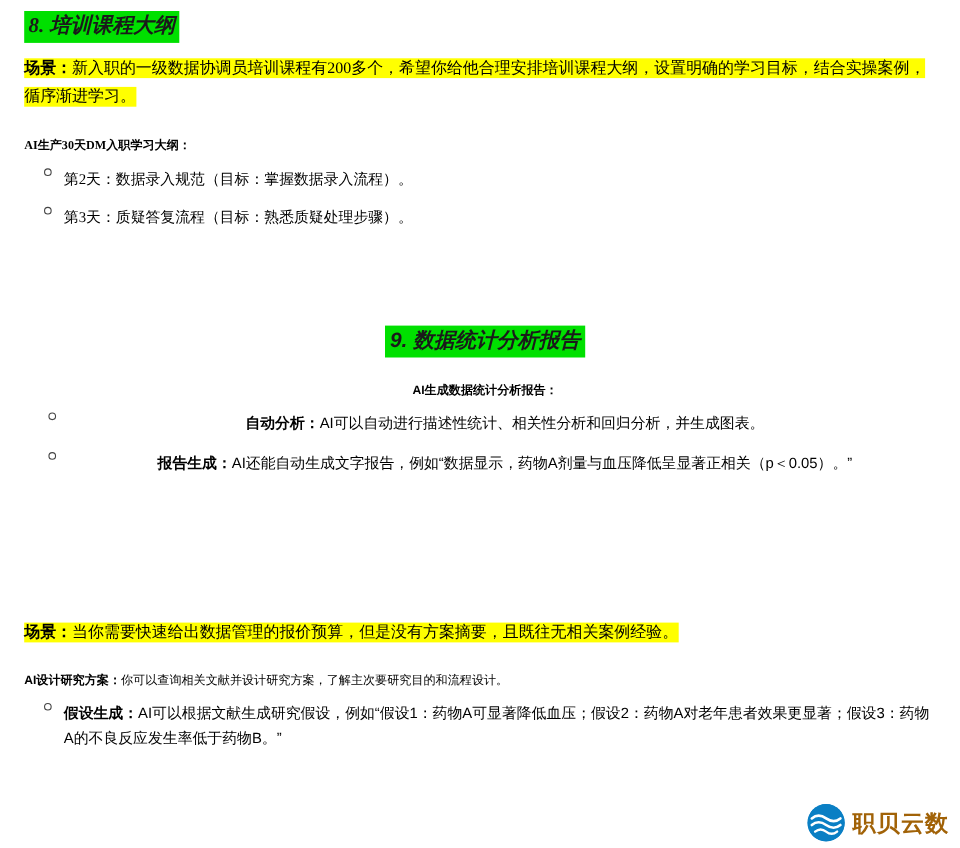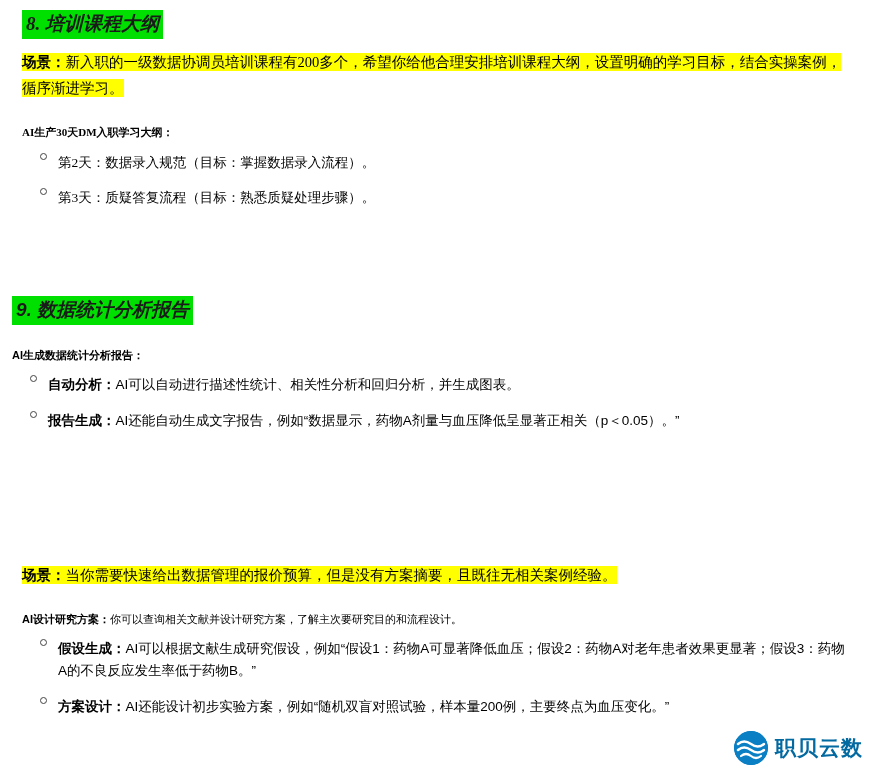--- a/index.html
+++ b/index.html
@@ -78,21 +78,21 @@
     width: 7px;
     height: 7px;
     border: 1px solid #444;
     border-radius: 50%;
     box-sizing: border-box;
   }
   ul.bullets li .term {
     font-weight: bold;
   }
   .sec8  { position: absolute; left: 22px; top: 10px;  width: 830px; font-family: Liberation Serif, serif; }
-  .sec9  { position: absolute; left: 12px; top: 296px; width: 830px; }
+  .sec9  { position: absolute; left: 26px; top: 296px; width: 830px; text-align: center; }
   .sec10 { position: absolute; left: 22px; top: 552px; width: 830px; }
 
   .logo {
     position: absolute;
     right: 10px;
     bottom: 6px;
     display: flex;
     align-items: center;
     gap: 7px;
   }
@@ -102,21 +102,21 @@
     border-radius: 50%;
     background: #0a7fc4;
     position: relative;
     overflow: hidden;
     flex: 0 0 auto;
   }
   .logo .mark svg { display: block; }
   .logo .brand {
     font-size: 21px;
     font-weight: bold;
-    color: #0369a1;
+    color: #a16207;
     letter-spacing: 1px;
     font-family: "DejaVu Sans", "Liberation Sans", sans-serif;
   }
 </style>
 </head>
 <body>
 
 <div class="page">
 
   <div class="section sec8">
@@ -136,21 +136,20 @@
       <li><span class="marker"></span><span class="term">自动分析：</span><span>AI可以自动进行描述性统计、相关性分析和回归分析，并生成图表。</span></li>
       <li><span class="marker"></span><span class="term">报告生成：</span><span>AI还能自动生成文字报告，例如“数据显示，药物A剂量与血压降低呈显著正相关（p＜0.05）。”</span></li>
     </ul>
   </div>
 
   <div class="section sec10">
     <p class="scenario"><span class="hl"><span class="lbl">场景：</span><span>当你需要快速给出数据管理的报价预算，但是没有方案摘要，且既往无相关案例经验。</span></span></p>
     <p class="ai-line"><span>AI设计研究方案：</span><span class="normal">你可以查询相关文献并设计研究方案，了解主次要研究目的和流程设计。</span></p>
     <ul class="bullets">
       <li><span class="marker"></span><span class="term">假设生成：</span><span>AI可以根据文献生成研究假设，例如“假设1：药物A可显著降低血压；假设2：药物A对老年患者效果更显著；假设3：药物A的不良反应发生率低于药物B。”</span></li>
-      <li><span class="marker"></span><span class="term">方案设计：</span><span>AI还能设计初步实验方案，例如“随机双盲对照试验，样本量200例，主要终点为血压变化。”</span></li>
     </ul>
   </div>
 
   <div class="logo">
     <span class="mark">
       <svg width="34" height="34" viewBox="0 0 34 34" aria-hidden="true">
         <circle cx="17" cy="17" r="17" fill="#0a7fc4"></circle>
         <path d="M4 13 Q10 8 17 13 Q24 18 30 13" stroke="#ffffff" stroke-width="2.4" fill="none" stroke-linecap="round"></path>
         <path d="M4 19 Q10 14 17 19 Q24 24 30 19" stroke="#ffffff" stroke-width="2.4" fill="none" stroke-linecap="round"></path>
         <path d="M7 25 Q12 21 17 25 Q22 29 27 25" stroke="#ffffff" stroke-width="2.2" fill="none" stroke-linecap="round"></path>

